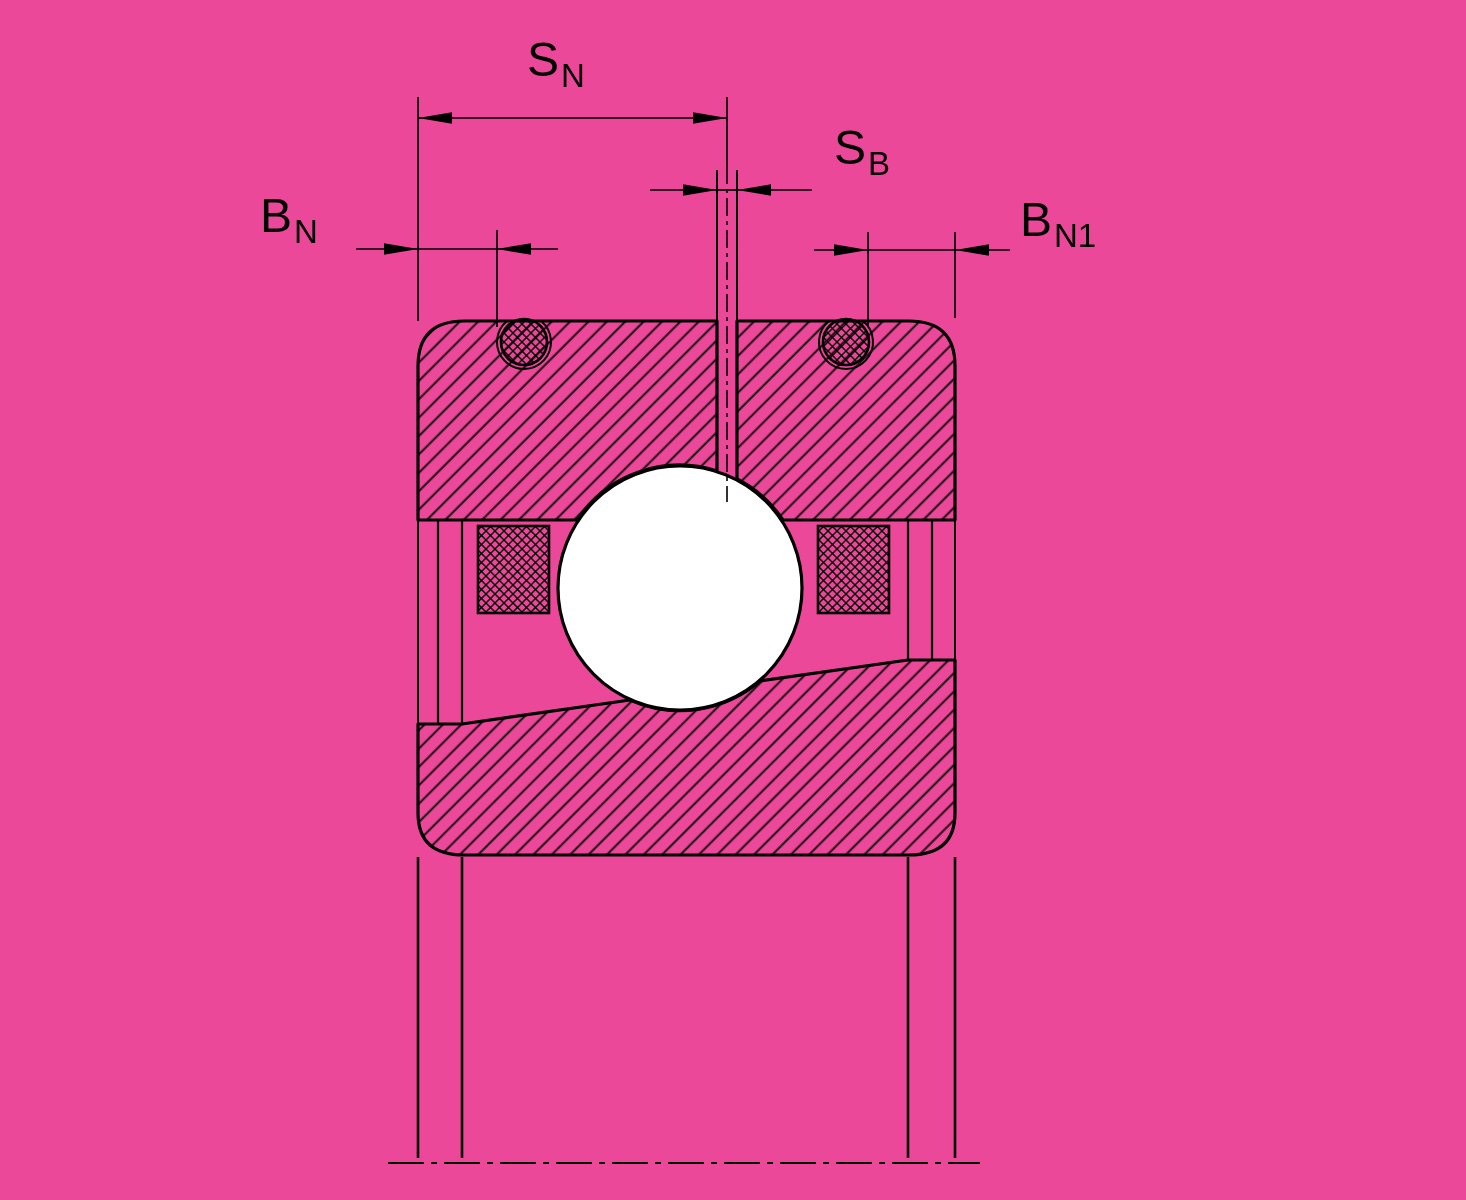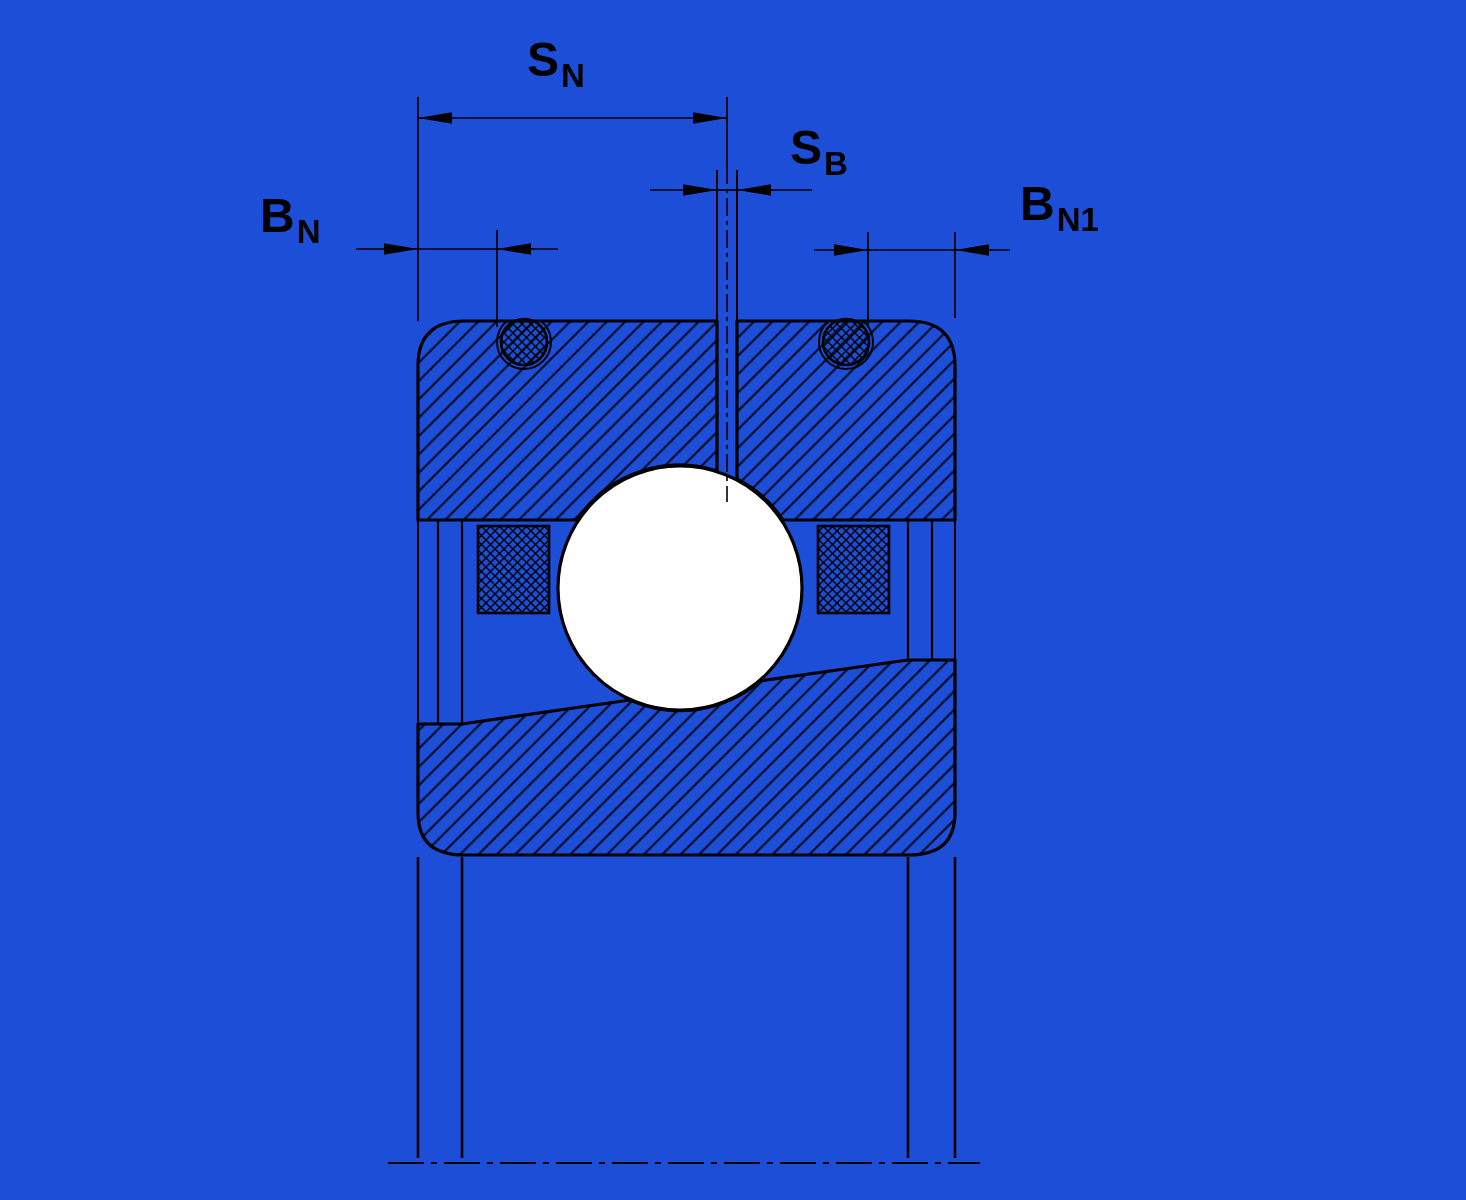--- a/index.html
+++ b/index.html
@@ -1,23 +1,22 @@
 <!DOCTYPE html>
 <html><head>
 <meta charset="utf-8">
 <style>
   html, body { margin: 0; padding: 0; background: #ffffff; }
   #stage {
     position: relative;
     width: 1466px;
     height: 1200px;
-    background: #1d4ed8;
+    background: #ec4899;
     overflow: hidden;
     font-family: "Liberation Sans", sans-serif;
-    font-weight: bold;
   }
   #drawing { position: absolute; left: 0; top: 0; }
   .dim-label {
     position: absolute;
     font-size: 48px;
     line-height: 1;
     color: #000;
     white-space: nowrap;
     user-select: none;
   }
@@ -128,25 +127,25 @@
       <line x1="955" y1="250" x2="1010" y2="250"></line>
       <polygon points="868,250 834,244.2 834,255.8" stroke="none"></polygon>
       <polygon points="955,250 989,244.2 989,255.8" stroke="none"></polygon>
     </g>
   </svg>
 
   <div class="dim-label" style="left:527px; top:36px;">
     <span>S</span><span class="sub">N</span>
   </div>
 
-  <div class="dim-label" style="left:790px; top:124px;">
+  <div class="dim-label" style="left:834px; top:124px;">
     <span>S</span><span class="sub">B</span>
   </div>
 
   <div class="dim-label" style="left:260px; top:180px;margin-top:12px;">
     <span>B</span><span class="sub">N</span>
   </div>
 
-  <div class="dim-label" style="left:1020px; top:180px;text-align:right;">
+  <div class="dim-label" style="left:1020px; top:196px;text-align:right;">
     <span>B</span><span class="sub">N1</span>
   </div>
 
 </div>
 
 </body></html>

